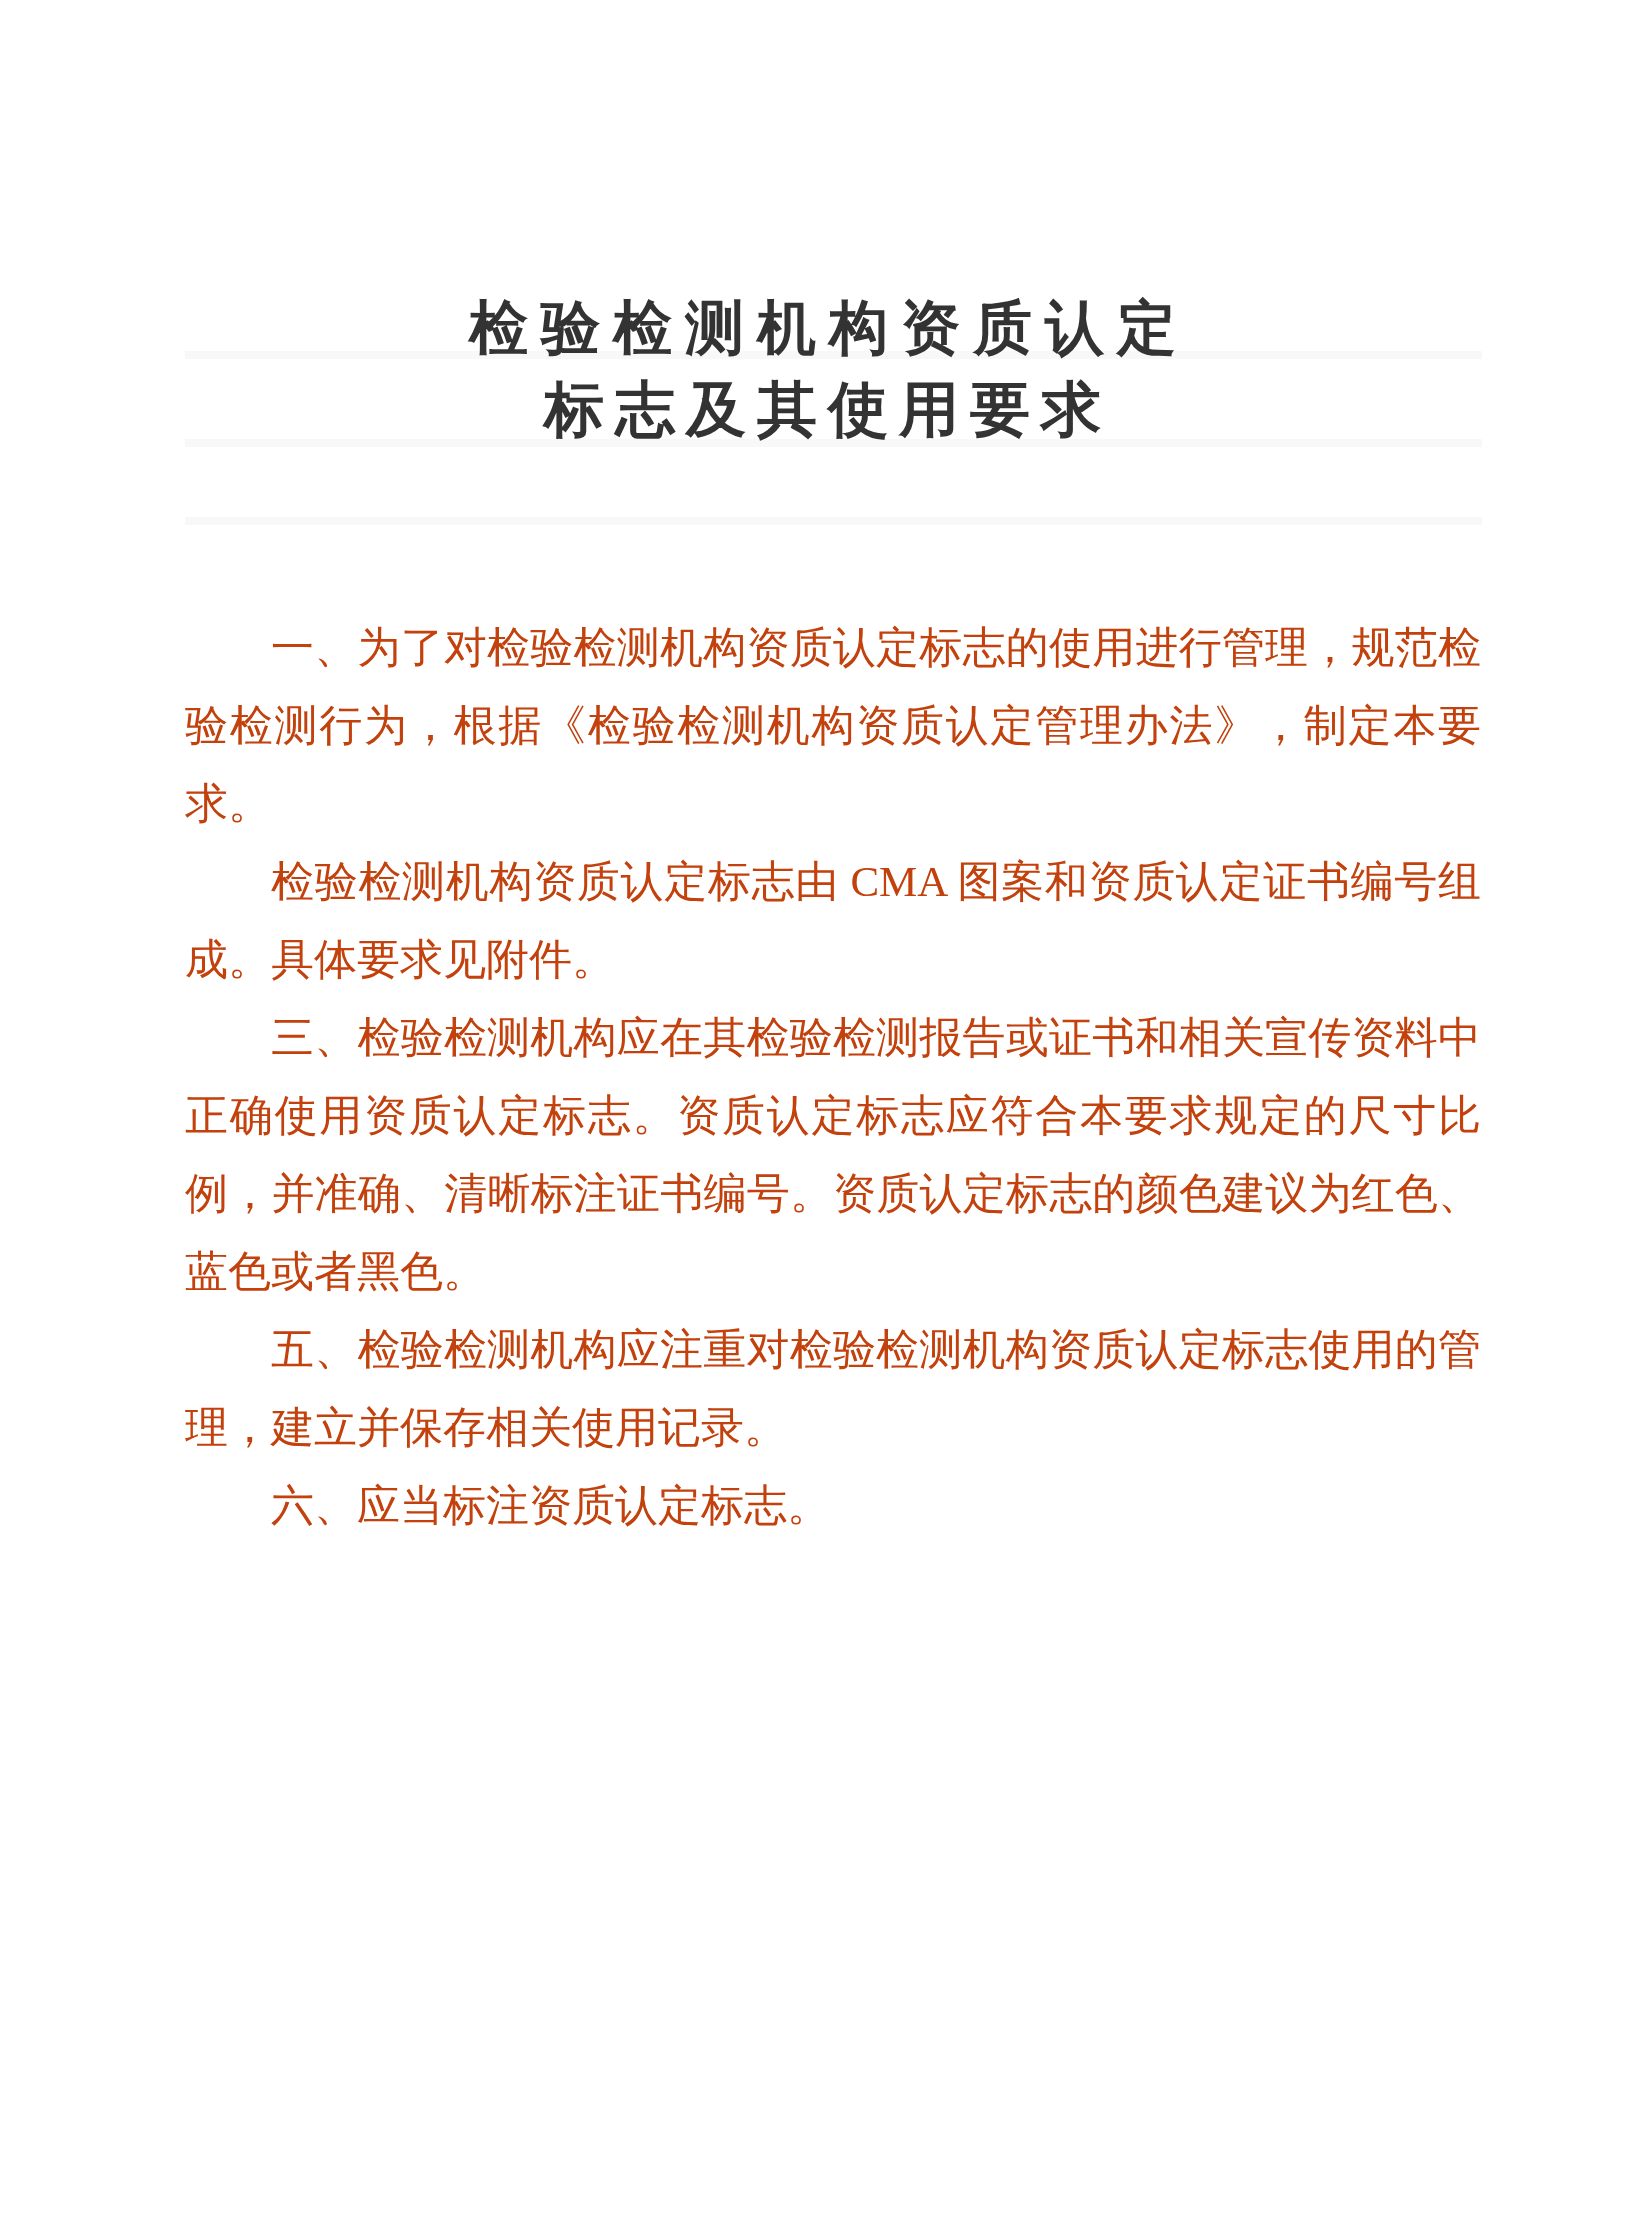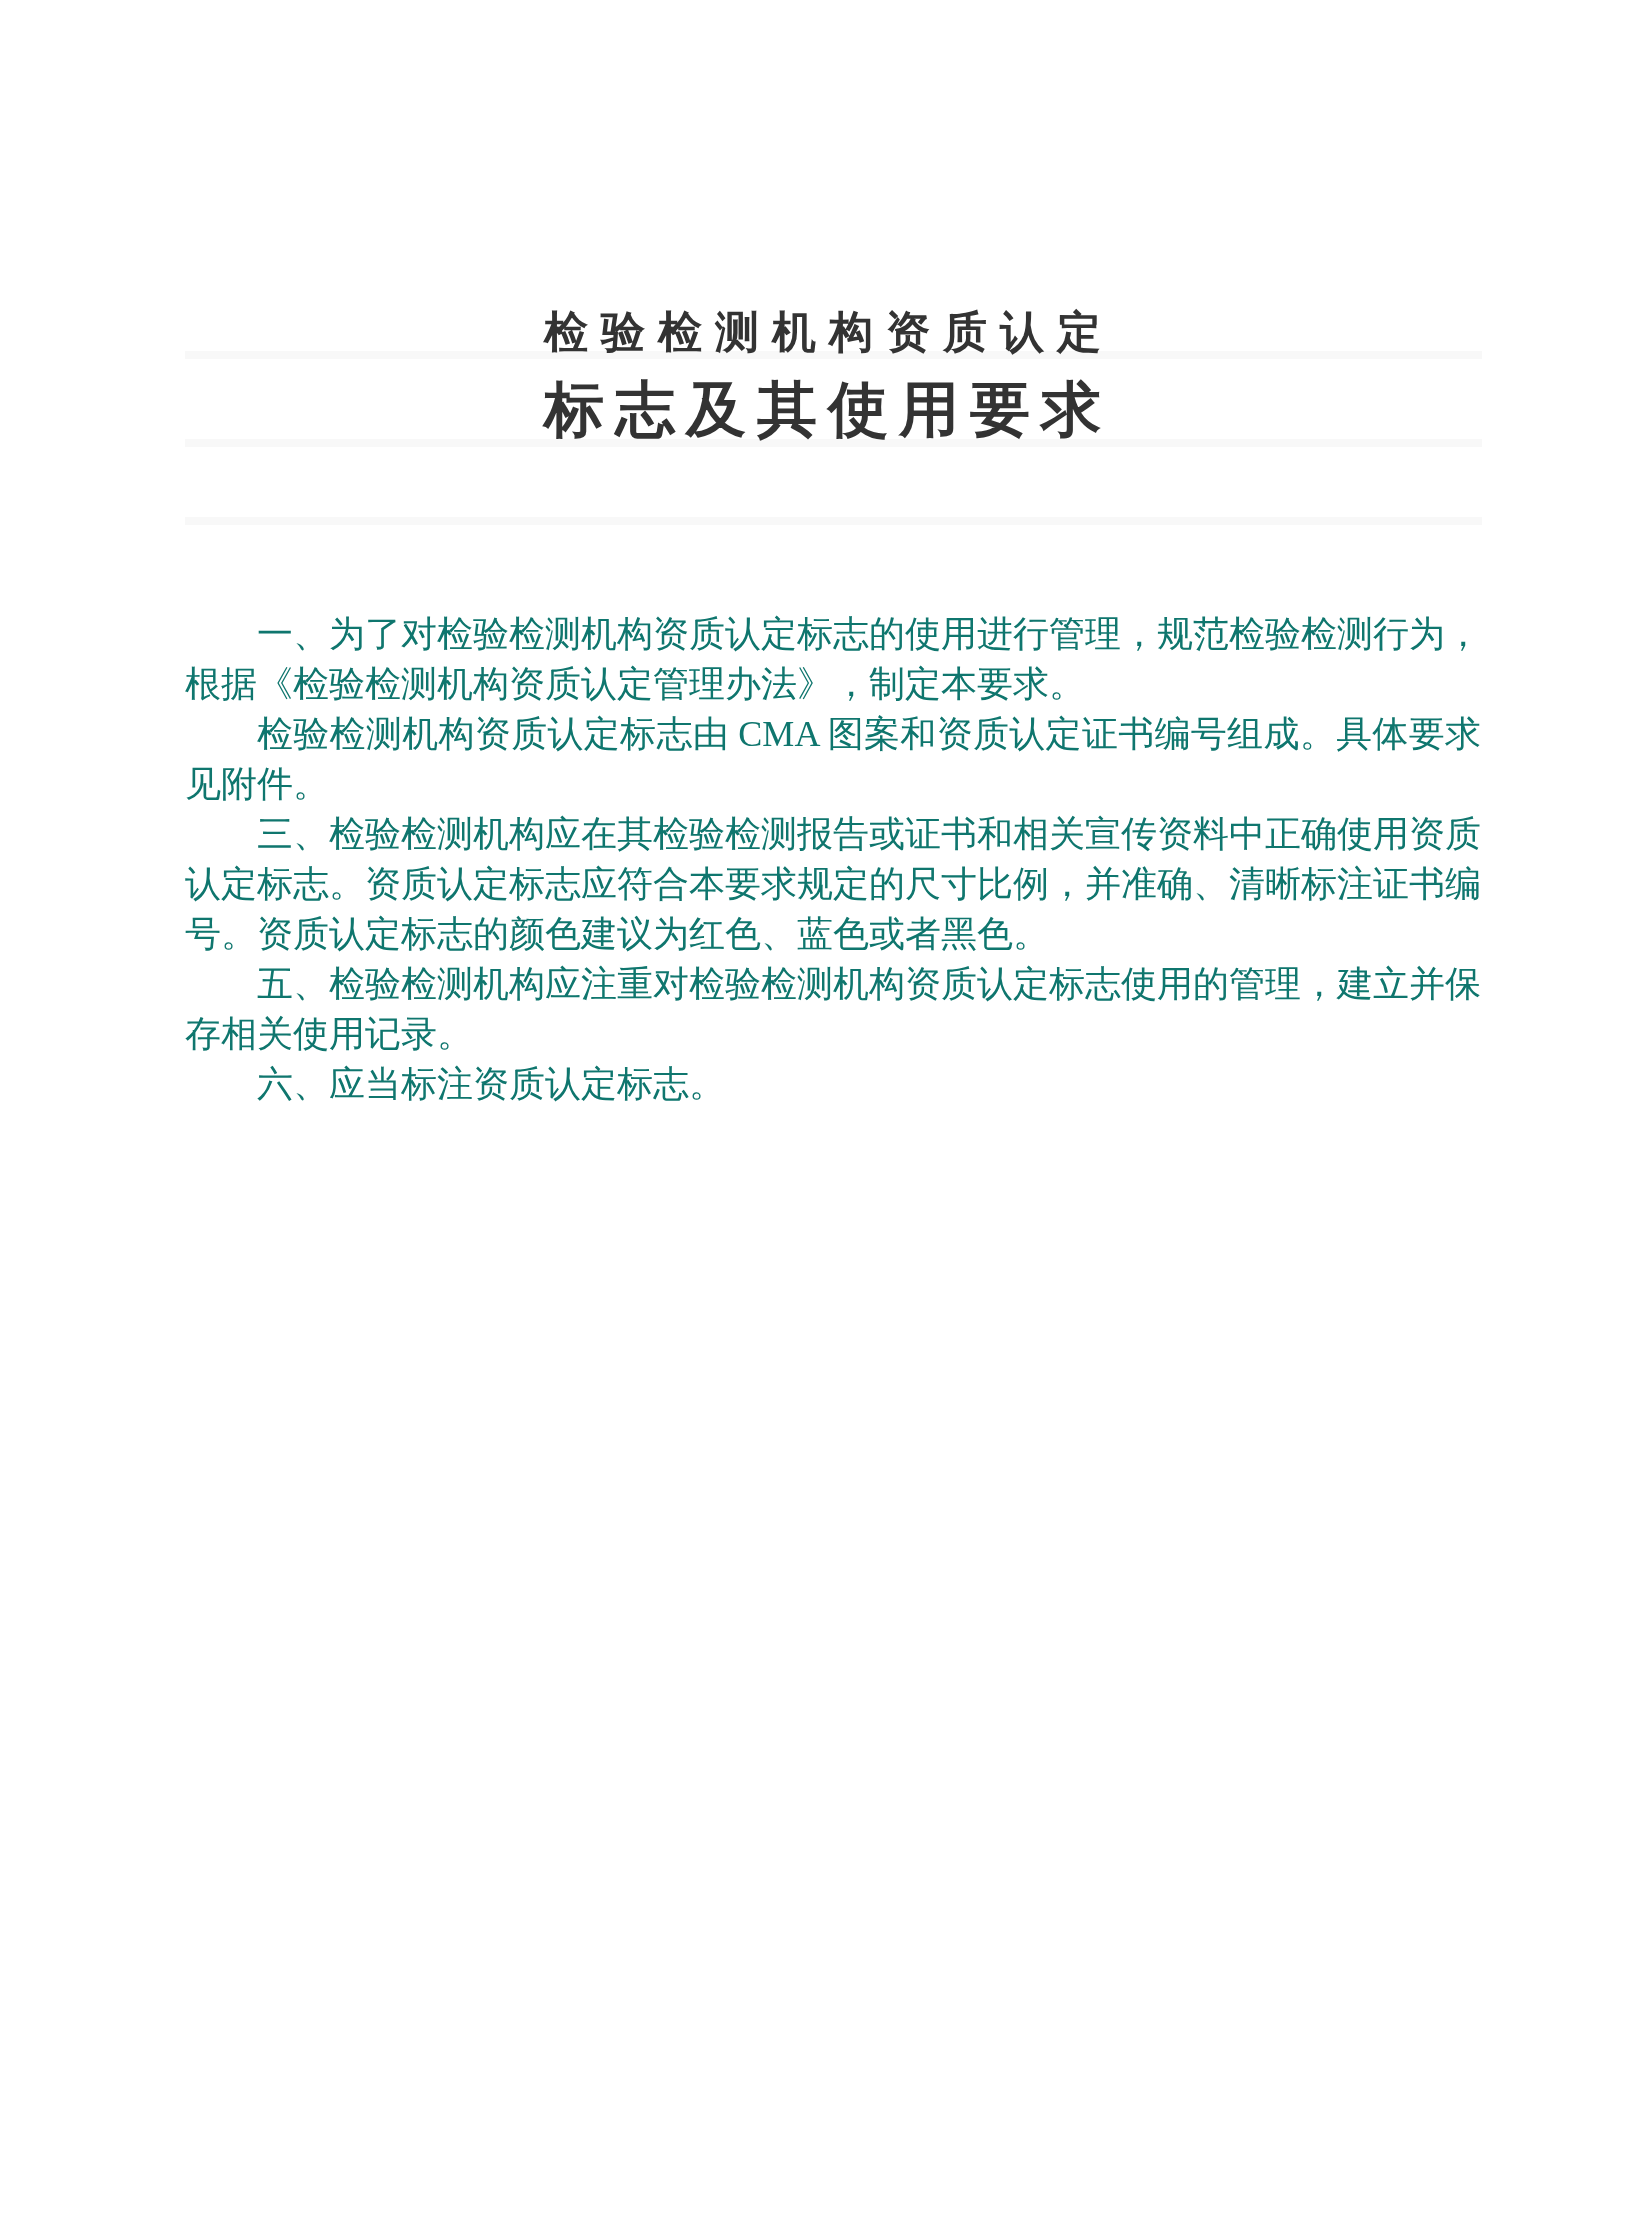--- a/index.html
+++ b/index.html
@@ -38,40 +38,40 @@
     color: #333333;
     font-weight: 700;
   }
   .title-line {
     position: absolute;
     left: 0;
     width: 100%;
     white-space: nowrap;
   }
   .title-line.l1 {
-    top: 303px;
-    font-size: 44px;
+    top: 289px;
+    font-size: 59px;
     letter-spacing: 13px;
     text-indent: 13px;
   }
   .title-line.l2 {
     top: 370px;
     font-size: 60px;
     letter-spacing: 11px;
     text-indent: 11px;
   }
 
   .doc-body {
     position: absolute;
     left: 185px;
     top: 609px;
     width: 1296px;
-    font-size: 36px;
-    line-height: 50px;
-    color: #0f766e;
+    font-size: 43px;
+    line-height: 78px;
+    color: #c2410c;
     text-align: justify;
     text-justify: inter-ideograph;
   }
   .doc-body p {
     margin: 0;
     text-indent: 2em;
   }
 
   .page-footer {
     position: absolute;

